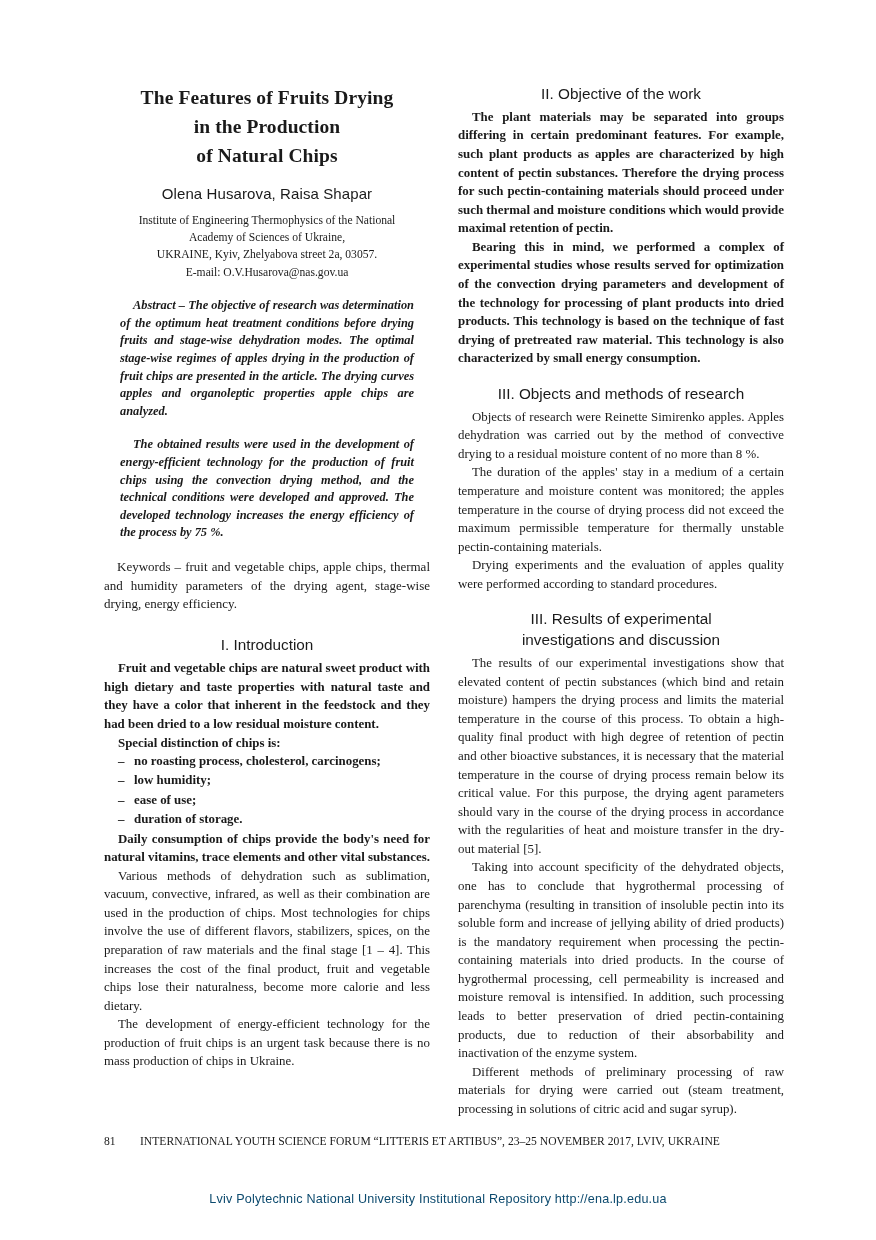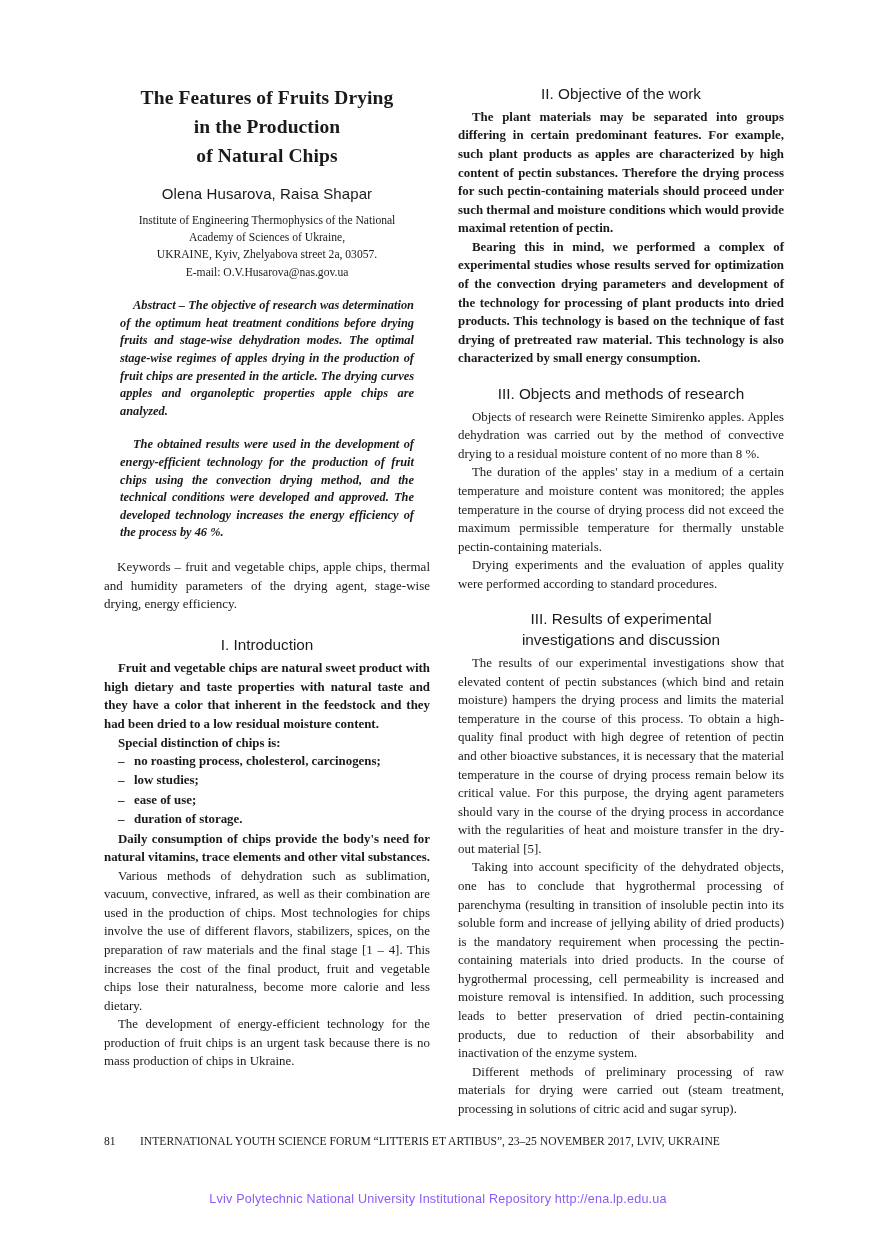--- a/index.html
+++ b/index.html
@@ -134,21 +134,21 @@
     flex: 1;
   }
   .repo {
     position: absolute;
     left: 0;
     top: 1192px;
     width: 876px;
     text-align: center;
     font-family: "Liberation Sans", sans-serif;
     font-size: 12.6px;
-    color: #8b5cf6;
+    color: #0c4a6e;
     letter-spacing: 0.2px;
   }
 </style>
 </head>
 <body>
 
 <div class="page">
   <div class="content">
     <div class="columns">
 
@@ -164,34 +164,34 @@
 
         <div class="affil">
           <span class="aline">Institute of Engineering Thermophysics of the National</span>
           <span class="aline">Academy of Sciences of Ukraine,</span>
           <span class="aline">UKRAINE, Kyiv,  Zhelyabova street 2a, 03057.</span>
           <span class="aline">E-mail: O.V.Husarova@nas.gov.ua</span>
         </div>
 
         <div class="abstract">
           <p>Abstract – The objective of research was determination of the optimum heat treatment conditions before drying fruits and stage-wise dehydration modes. The optimal stage-wise regimes of apples drying in the production of fruit chips are presented in the article. The drying curves apples and organoleptic properties apple chips are analyzed.</p>
-          <p>The obtained results were used in the development of energy-efficient technology for the production of fruit chips using the convection drying method, and the technical conditions were developed and approved. The developed technology increases the energy efficiency of the process by 46 %.</p>
+          <p>The obtained results were used in the development of energy-efficient technology for the production of fruit chips using the convection drying method, and the technical conditions were developed and approved. The developed technology increases the energy efficiency of the process by 75 %.</p>
         </div>
 
         <div class="keywords">Keywords – fruit and vegetable chips, apple chips, thermal and humidity parameters of the drying agent, stage-wise drying, energy efficiency.</div>
 
         <h2 class="sec first">
           <span class="hline">I. Introduction</span>
         </h2>
         <p class="body bold">Fruit and vegetable chips are natural sweet product with high dietary and taste properties with natural taste and they have a color that inherent in the feedstock and they had been dried to a low residual moisture content.</p>
         <p class="body bold">Special distinction of chips is:</p>
 
         <ul class="dashlist">
           <li><span class="dash">–</span><span>no roasting process, cholesterol, carcinogens;</span></li>
-          <li><span class="dash">–</span><span>low studies;</span></li>
+          <li><span class="dash">–</span><span>low humidity;</span></li>
           <li><span class="dash">–</span><span>ease of use;</span></li>
           <li><span class="dash">–</span><span>duration of storage.</span></li>
         </ul>
 
         <p class="body bold">Daily consumption of chips provide the body's need for natural vitamins, trace elements and other vital substances.</p>
         <p class="body">Various methods of dehydration such as sublimation, vacuum, convective, infrared, as well as their combination are used in the production of chips. Most technologies for chips involve the use of different flavors, stabilizers, spices, on the preparation  of raw materials and the final stage [1 – 4]. This increases the cost of the final product, fruit and vegetable chips lose their naturalness, become more calorie and less dietary.</p>
         <p class="body">The development of energy-efficient technology for the production of fruit chips is an urgent task because there is no mass production of chips in Ukraine.</p>
       </div>
 
       <div class="col">

